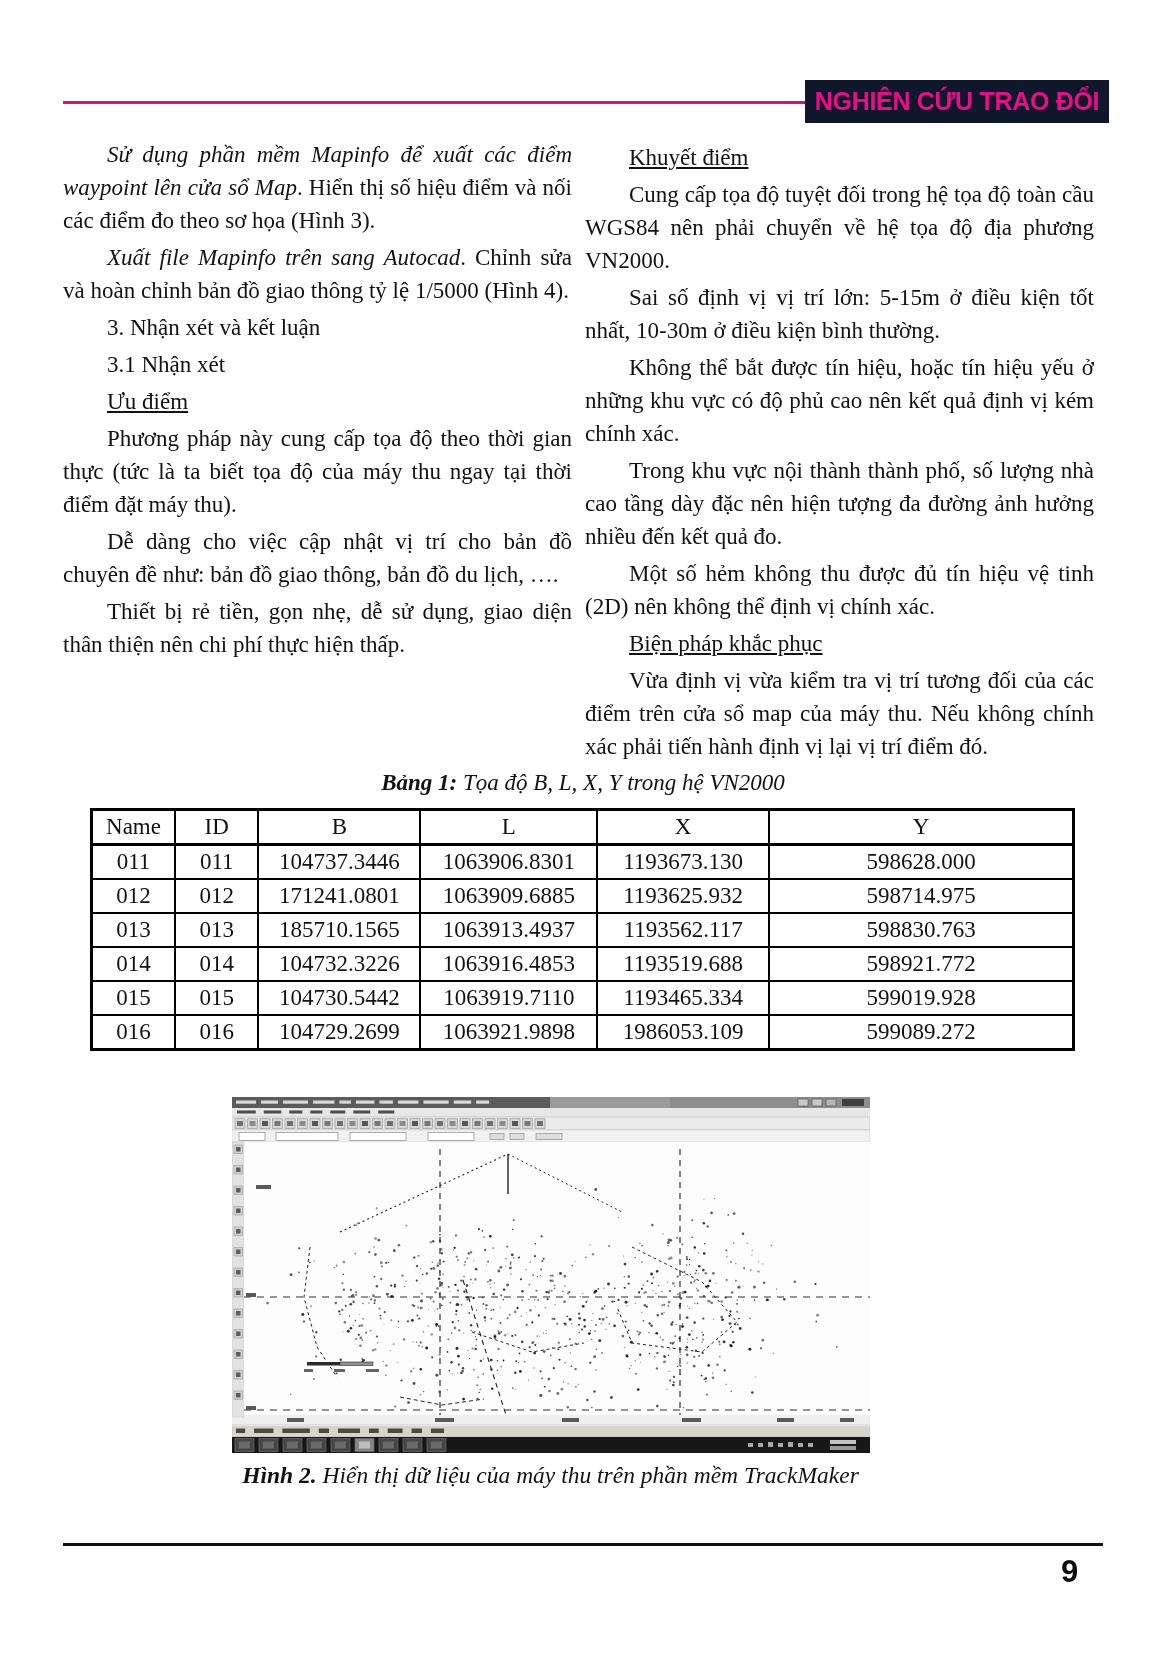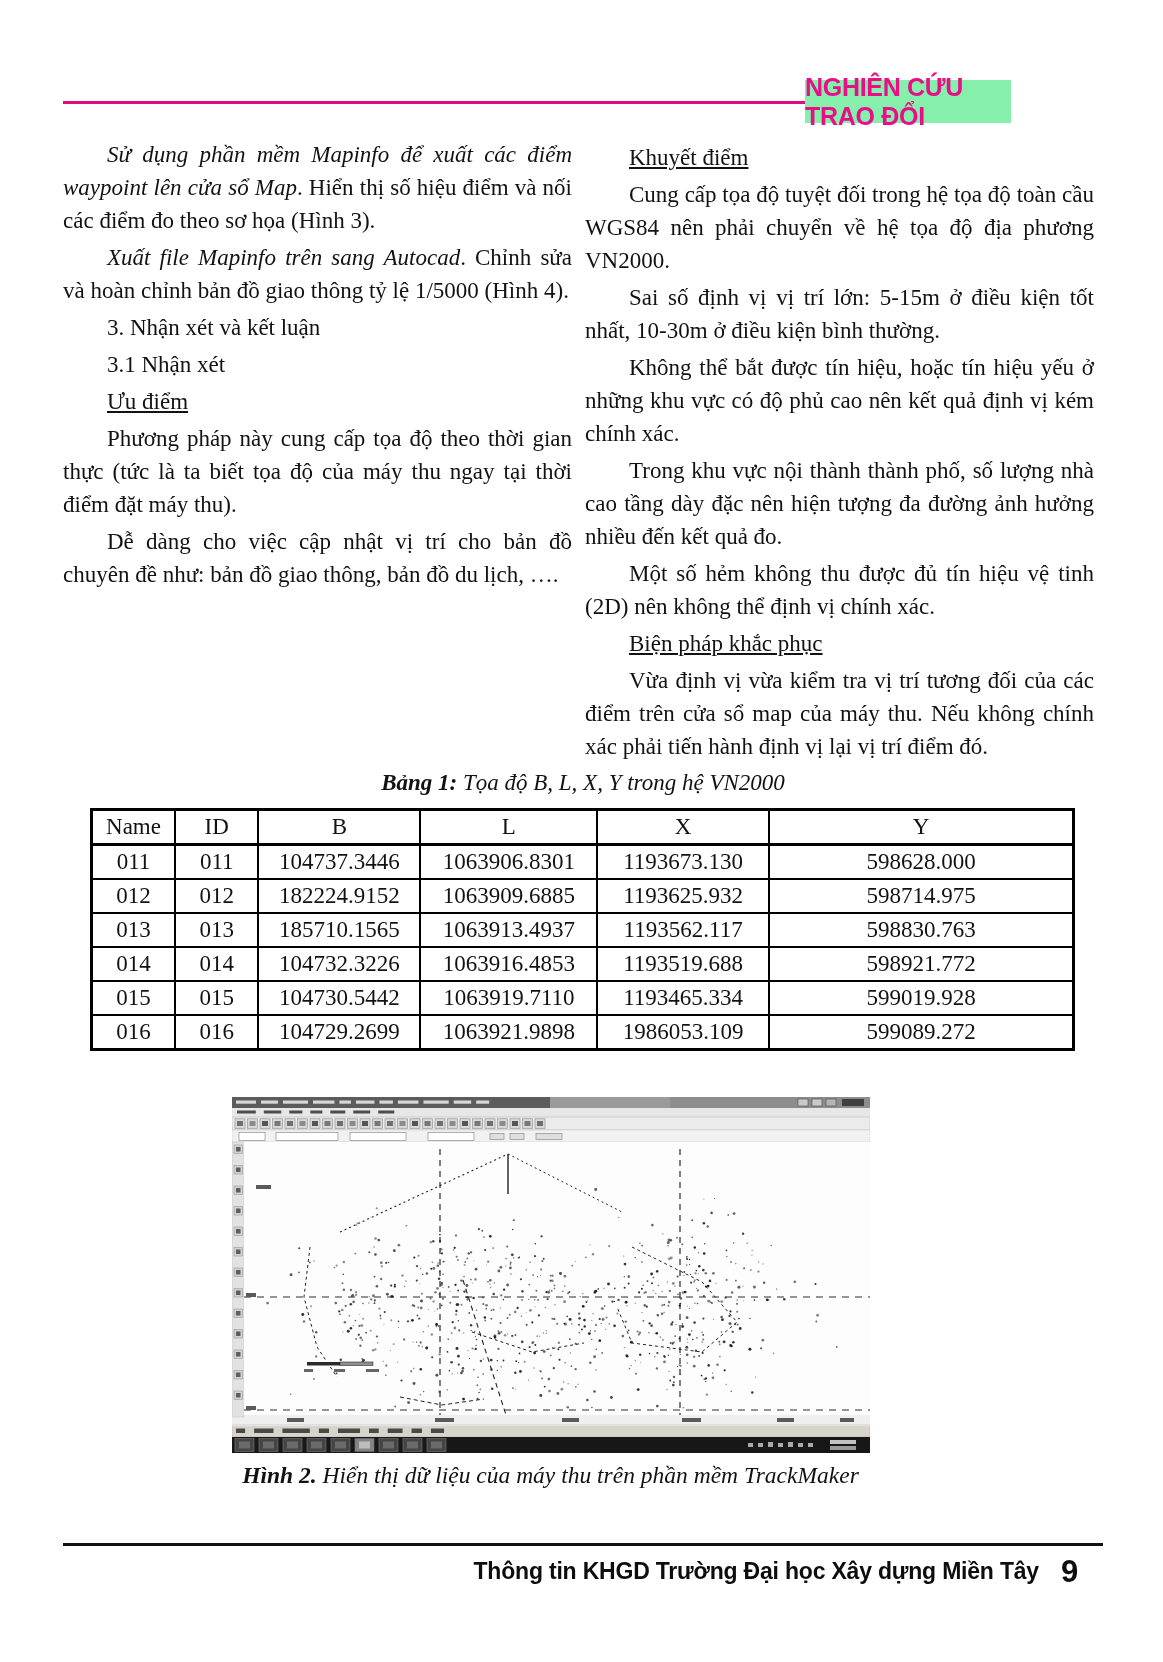--- a/index.html
+++ b/index.html
@@ -1,21 +1,21 @@
 <!DOCTYPE html>
 <html lang="vi"><head>
 <meta charset="utf-8">
 <style>
   html,body{margin:0;padding:0;background:#ffffff;}
   .page{position:relative;width:1163px;height:1662px;background:#fff;overflow:hidden;
         font-family:"Liberation Serif","DejaVu Serif",serif;color:#121212;}
 
   
   .top-rule{position:absolute;left:63px;top:101px;width:742px;height:3px;background:#e20b7e;}
-  .banner{position:absolute;left:805px;top:80px;width:206px;height:43px;background:#86efac;
+  .banner{position:absolute;left:805px;top:80px;width:304px;height:43px;background:#0f172a;
           color:#ea0d89;font-family:"Liberation Sans","DejaVu Sans",sans-serif;font-weight:bold;
           font-size:25px;letter-spacing:-0.3px;display:flex;align-items:center;justify-content:center;}
 
   
   .columns{position:absolute;left:63px;top:138px;width:1040px;display:flex;gap:13px;}
   .col{width:509px;text-align:justify;font-size:23px;line-height:33px;}
   .col p{margin:0 0 4px 0;text-indent:44px;}
   .it{font-style:italic;}
   .bd{font-weight:normal;}
   .un{text-decoration:underline;}
@@ -57,20 +57,21 @@
 
   <div class="columns">
     <div class="col" id="col-left">
         <p><span class="it">Sử dụng phần mềm Mapinfo để xuất các điểm waypoint lên cửa sổ Map</span><span>. Hiển thị số hiệu điểm và nối các điểm đo theo sơ họa (Hình 3).</span></p>
         <p><span class="it">Xuất file Mapinfo trên sang Autocad</span><span>. Chỉnh sửa và hoàn chỉnh bản đồ giao thông tỷ lệ 1/5000 (Hình 4).</span></p>
         <p class="hd"><span class="bd">3. Nhận xét và kết luận</span></p>
         <p class="hd"><span class="bd">3.1 Nhận xét</span></p>
         <p class="hd"><span class="bd un">Ưu điểm</span></p>
         <p><span>Phương pháp này cung cấp tọa độ theo thời gian thực (tức là ta biết tọa độ của máy thu ngay tại thời điểm đặt máy thu).</span></p>
         <p><span>Dễ dàng cho việc cập nhật vị trí cho bản đồ chuyên đề như: bản đồ giao thông, bản đồ du lịch, ….</span></p>
+        <p><span>Thiết bị rẻ tiền, gọn nhẹ, dễ sử dụng, giao diện thân thiện nên chi phí thực hiện thấp.</span></p>
       </div>
     <div class="col" id="col-right">
         <p class="hd"><span class="bd un">Khuyết điểm</span></p>
         <p><span>Cung cấp tọa độ tuyệt đối trong hệ tọa độ toàn cầu WGS84 nên phải chuyển về hệ tọa độ địa phương VN2000.</span></p>
         <p><span>Sai số định vị vị trí lớn: 5-15m ở điều kiện tốt nhất, 10-30m ở điều kiện bình thường.</span></p>
         <p><span>Không thể bắt được tín hiệu, hoặc tín hiệu yếu ở những khu vực có độ phủ cao nên kết quả định vị kém chính xác.</span></p>
         <p><span>Trong khu vực nội thành thành phố, số lượng nhà cao tầng dày đặc nên hiện tượng đa đường ảnh hưởng nhiều đến kết quả đo.</span></p>
         <p><span>Một số hẻm không thu được đủ tín hiệu vệ tinh (2D) nên không thể định vị chính xác.</span></p>
         <p class="hd"><span class="bd un">Biện pháp khắc phục</span></p>
         <p><span>Vừa định vị vừa kiểm tra vị trí tương đối của các điểm trên cửa sổ map của máy thu. Nếu không chính xác phải tiến hành định vị lại vị trí điểm đó.</span></p>
@@ -105,21 +106,21 @@
           <td>011</td>
           <td>011</td>
           <td>104737.3446</td>
           <td>1063906.8301</td>
           <td>1193673.130</td>
           <td>598628.000</td>
         </tr>
         <tr>
           <td>012</td>
           <td>012</td>
-          <td>182224.9152</td>
+          <td>171241.0801</td>
           <td>1063909.6885</td>
           <td>1193625.932</td>
           <td>598714.975</td>
         </tr>
         <tr>
           <td>013</td>
           <td>013</td>
           <td>185710.1565</td>
           <td>1063913.4937</td>
           <td>1193562.117</td>
@@ -1115,17 +1116,16 @@
       </g>
     </svg>
   </div>
 
   <div class="fig-caption">
     <span class="lab">Hình 2.</span><span class="txt"> Hiển thị dữ liệu của máy thu trên phần mềm TrackMaker</span>
   </div>
 
   <div class="footer-rule"></div>
   <div class="footer">
-    <span>Thông tin KHGD Trường Đại học Xây dựng Miền Tây</span>
     <span class="pageno">9</span>
   </div>
 
 </div>
 
 </body></html>

